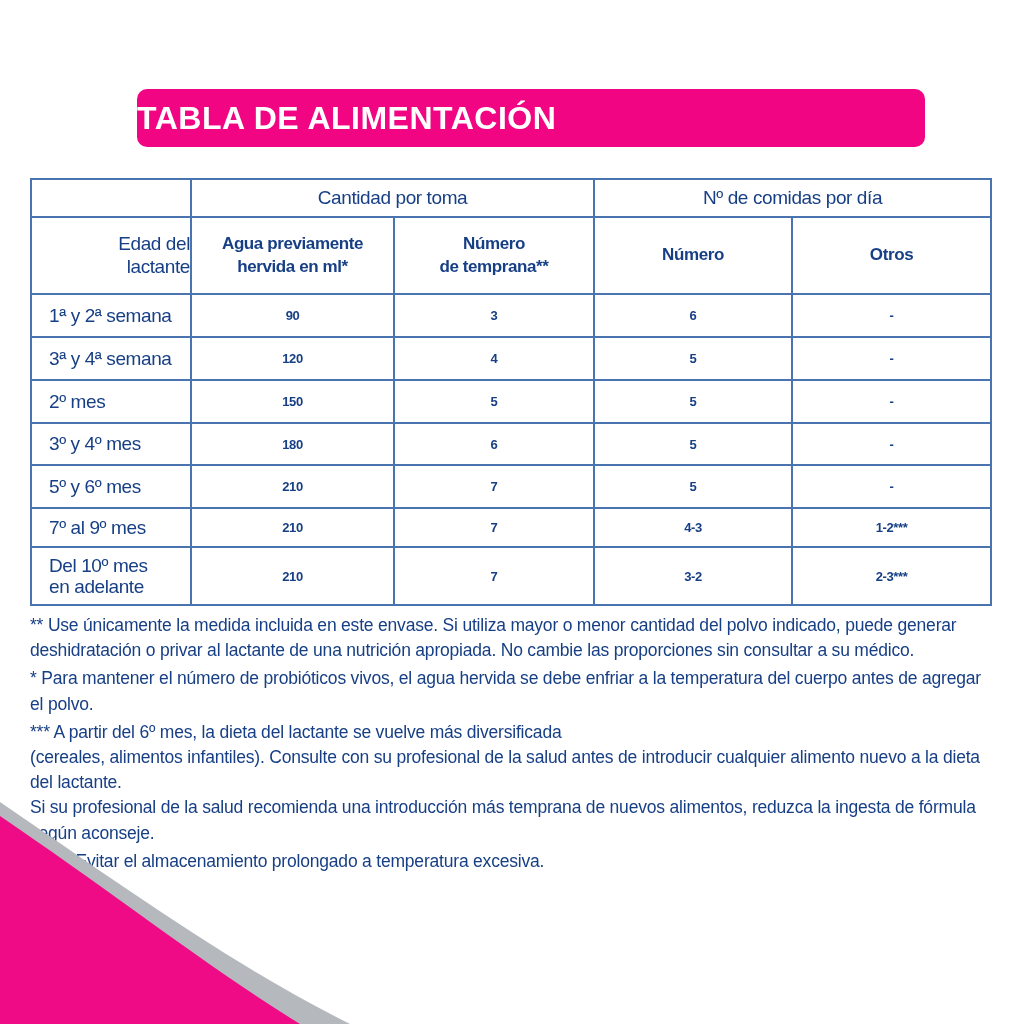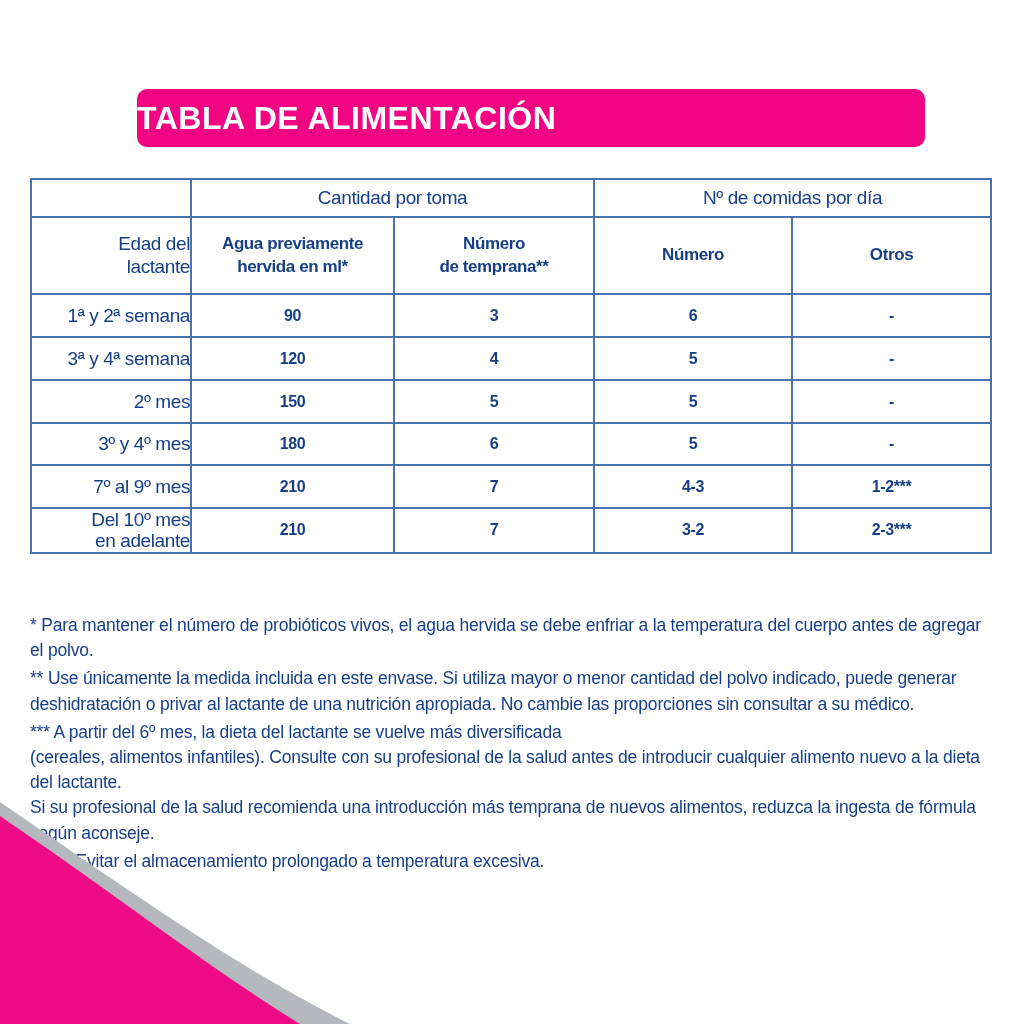--- a/index.html
+++ b/index.html
@@ -60,21 +60,21 @@
     color: var(--navy);
     letter-spacing: -0.4px;
     font-stretch: condensed;
     vertical-align: middle;
   }
   tr.gh { height: 38px; }
   tr.ch { height: 77px; }
   tbody tr { height: 43px; }
   tbody tr:nth-child(4) { height: 42px; margin-left: 26px; }
   tbody tr:nth-child(6) { height: 39px; }
-  tbody tr:nth-child(7) { height: 44px; font-family: Liberation Mono, monospace; }
+  tbody tr:nth-child(7) { height: 58px; }
 
   td.group-h {
     font-size: 19px;
     font-weight: 400;
     text-align: center;
   }
   td.col-h {
     font-size: 17px;
     font-weight: 700;
     text-align: center;
@@ -85,27 +85,27 @@
     font-size: 19px;
     font-weight: 400;
     text-align: right;
     padding-left: 13px;
     line-height: 1.2;
     white-space: pre-line;
   }
   td.age {
     font-size: 19px;
     font-weight: 400;
-    text-align: right;
-    padding-left: 5px;
+    text-align: left;
+    padding-left: 17px;
     line-height: 1.12;
     white-space: pre-line;
   }
   td.num {
-    font-size: 16px;
+    font-size: 13px;
     font-weight: 700;
     text-align: center;
   }
 
   
   .footnotes {
     position: absolute;
     left: 30px; top: 613px;
     width: 968px;
   }
@@ -185,41 +185,48 @@
           <td class="num">-</td>
         </tr>
         <tr>
           <td class="age">3º y 4º mes</td>
           <td class="num">180</td>
           <td class="num">6</td>
           <td class="num">5</td>
           <td class="num">-</td>
         </tr>
         <tr>
+          <td class="age">5º y 6º mes</td>
+          <td class="num">210</td>
+          <td class="num">7</td>
+          <td class="num">5</td>
+          <td class="num">-</td>
+        </tr>
+        <tr>
           <td class="age">7º al 9º mes</td>
           <td class="num">210</td>
           <td class="num">7</td>
           <td class="num">4-3</td>
           <td class="num">1-2***</td>
         </tr>
         <tr>
           <td class="age">Del 10º mes
 en adelante</td>
           <td class="num">210</td>
           <td class="num">7</td>
           <td class="num">3-2</td>
           <td class="num">2-3***</td>
         </tr>
       </tbody>
     </table>
   </div>
 
   <div class="footnotes">
+    <p>** Use únicamente la medida incluida en este envase. Si utiliza mayor o menor cantidad del polvo indicado, puede generar deshidratación o privar al lactante de una nutrición apropiada. No cambie las proporciones sin consultar a su médico.</p>
     <p>* Para mantener el número de probióticos vivos, el agua hervida se debe enfriar a la temperatura del cuerpo antes de agregar el polvo.</p>
-    <p>** Use únicamente la medida incluida en este envase. Si utiliza mayor o menor cantidad del polvo indicado, puede generar deshidratación o privar al lactante de una nutrición apropiada. No cambie las proporciones sin consultar a su médico.</p>
     <p>*** A partir del 6º mes, la dieta del lactante se vuelve más diversificada
 (cereales, alimentos infantiles). Consulte con su profesional de la salud antes de introducir cualquier alimento nuevo a la dieta del lactante.
 Si su profesional de la salud recomienda una introducción más temprana de nuevos alimentos, reduzca la ingesta de fórmula según aconseje.</p>
     <p>Nota: Evitar el almacenamiento prolongado a temperatura excesiva.</p>
   </div>
 
   <svg class="corner-decoration" viewBox="0 0 520 230" preserveAspectRatio="none" aria-hidden="true">
     <path d="M 0 8 C 120 90, 230 170, 350 230 L 0 230 Z" fill="#b5b9be"></path>
     <path d="M 0 22 C 112 98, 212 176, 300 230 L 0 230 Z" fill="#ef0b86"></path>
   </svg>

